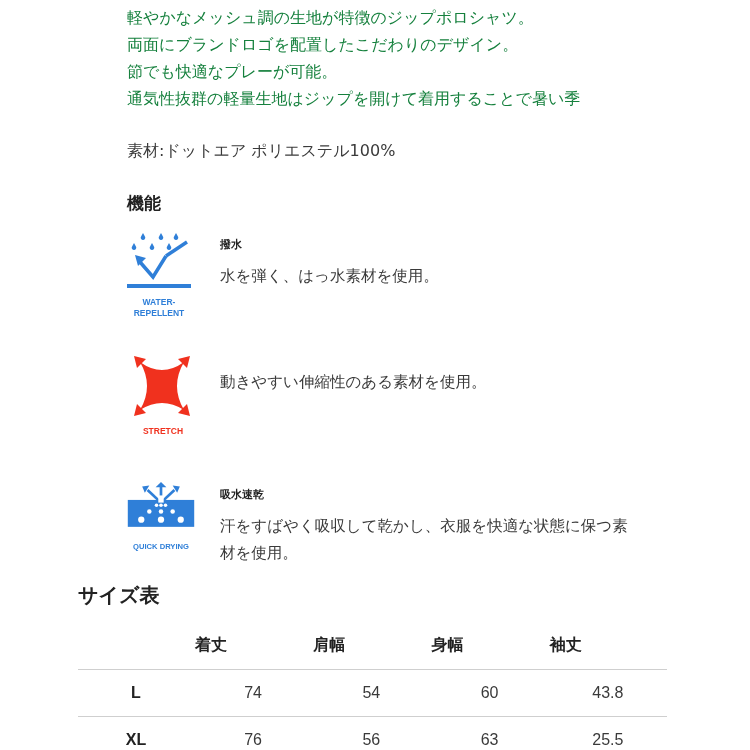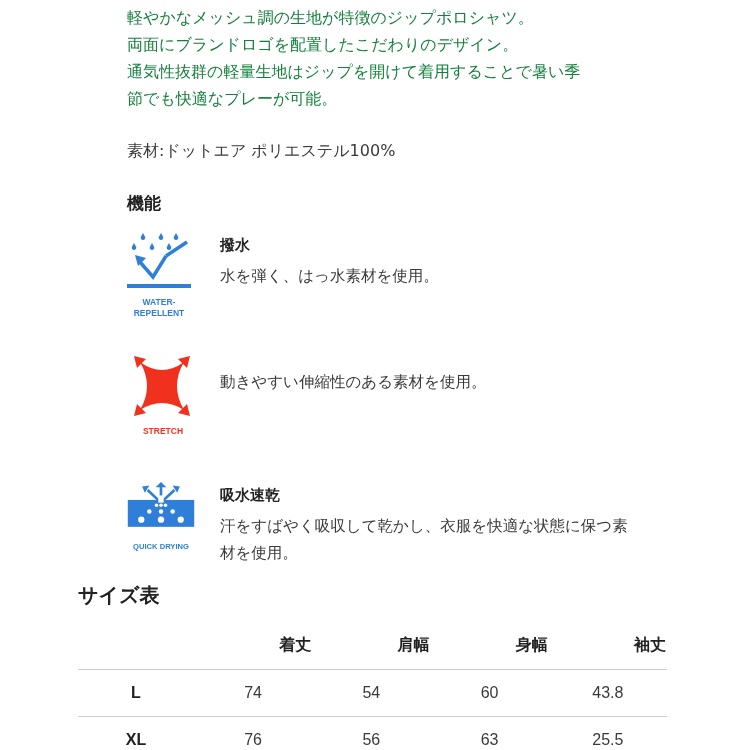--- a/index.html
+++ b/index.html
@@ -5,37 +5,37 @@
   html, body { margin:0; padding:0; background:#ffffff; }
   body { width:750px; height:750px; overflow:hidden; position:relative;
          font-family:"DejaVu Sans","Liberation Sans",sans-serif; color:#333333; }
   .desc { position:absolute; left:127px; top:4px; width:520px; font-size:16px; line-height:27px; color:#15803d; }
   .desc p { margin:0; }
   .material { position:absolute; left:127px; top:141px; font-size:16px; color:#3a3a3a; }
   .features-title { position:absolute; left:127px; top:192px; font-size:17px; font-weight:bold; color:#222; }
   .feature { position:absolute; left:126px; width:540px; height:100px; }
   .feature .icon { position:absolute; left:0; top:0; width:70px; height:95px; }
   .feature .text { position:absolute; left:94px; top:6px; }
-  .feature .ftitle { font-size:15px; font-weight:bold; color:#222; line-height:22px; }
+  .feature .ftitle { font-size:11px; font-weight:bold; color:#222; line-height:22px; }
   .feature .fdesc { font-size:15.5px; color:#3a3a3a; line-height:27px; width:420px;margin-top:7px; }
   .size-title { position:absolute; left:78px; top:582px; font-size:20px; font-weight:bold; color:#222; }
   table.size { position:absolute; left:78px; top:622px; width:589px; border-collapse:collapse; }
-  table.size th { font-size:16px; font-weight:bold; color:#222; height:45px; text-align:right; border-bottom:1px solid #cfcfcf; }
+  table.size th { font-size:16px; font-weight:bold; color:#222; height:45px; text-align:left; border-bottom:1px solid #cfcfcf; }
   table.size td { font-size:16px; color:#3a3a3a; height:44px; text-align:center; border-bottom:1px solid #cfcfcf; font-family:"Liberation Sans",sans-serif; }
   table.size td.rowhead { font-weight:bold; color:#222; }
   table.size th:first-child, table.size td:first-child { width:114px; }
 </style>
 </head>
 <body>
 
 <div class="desc">
   <p>軽やかなメッシュ調の生地が特徴のジップポロシャツ。</p>
   <p>両面にブランドロゴを配置したこだわりのデザイン。</p>
+  <p>節でも快適なプレーが可能。</p>
   <p>通気性抜群の軽量生地はジップを開けて着用することで暑い季</p>
-  <p>節でも快適なプレーが可能。</p>
 </div>
 
 <div class="material">素材:ドットエア ポリエステル100%</div>
 
 <div class="features-title">機能</div>
 
 <div class="feature" style="top:228px;">
   <svg class="icon" viewBox="0 0 70 95">
     <g fill="#2f7fd8">
       <path d="M17 5 l2.2 4 a2.3 2.3 0 1 1 -4.4 0 z"></path>

